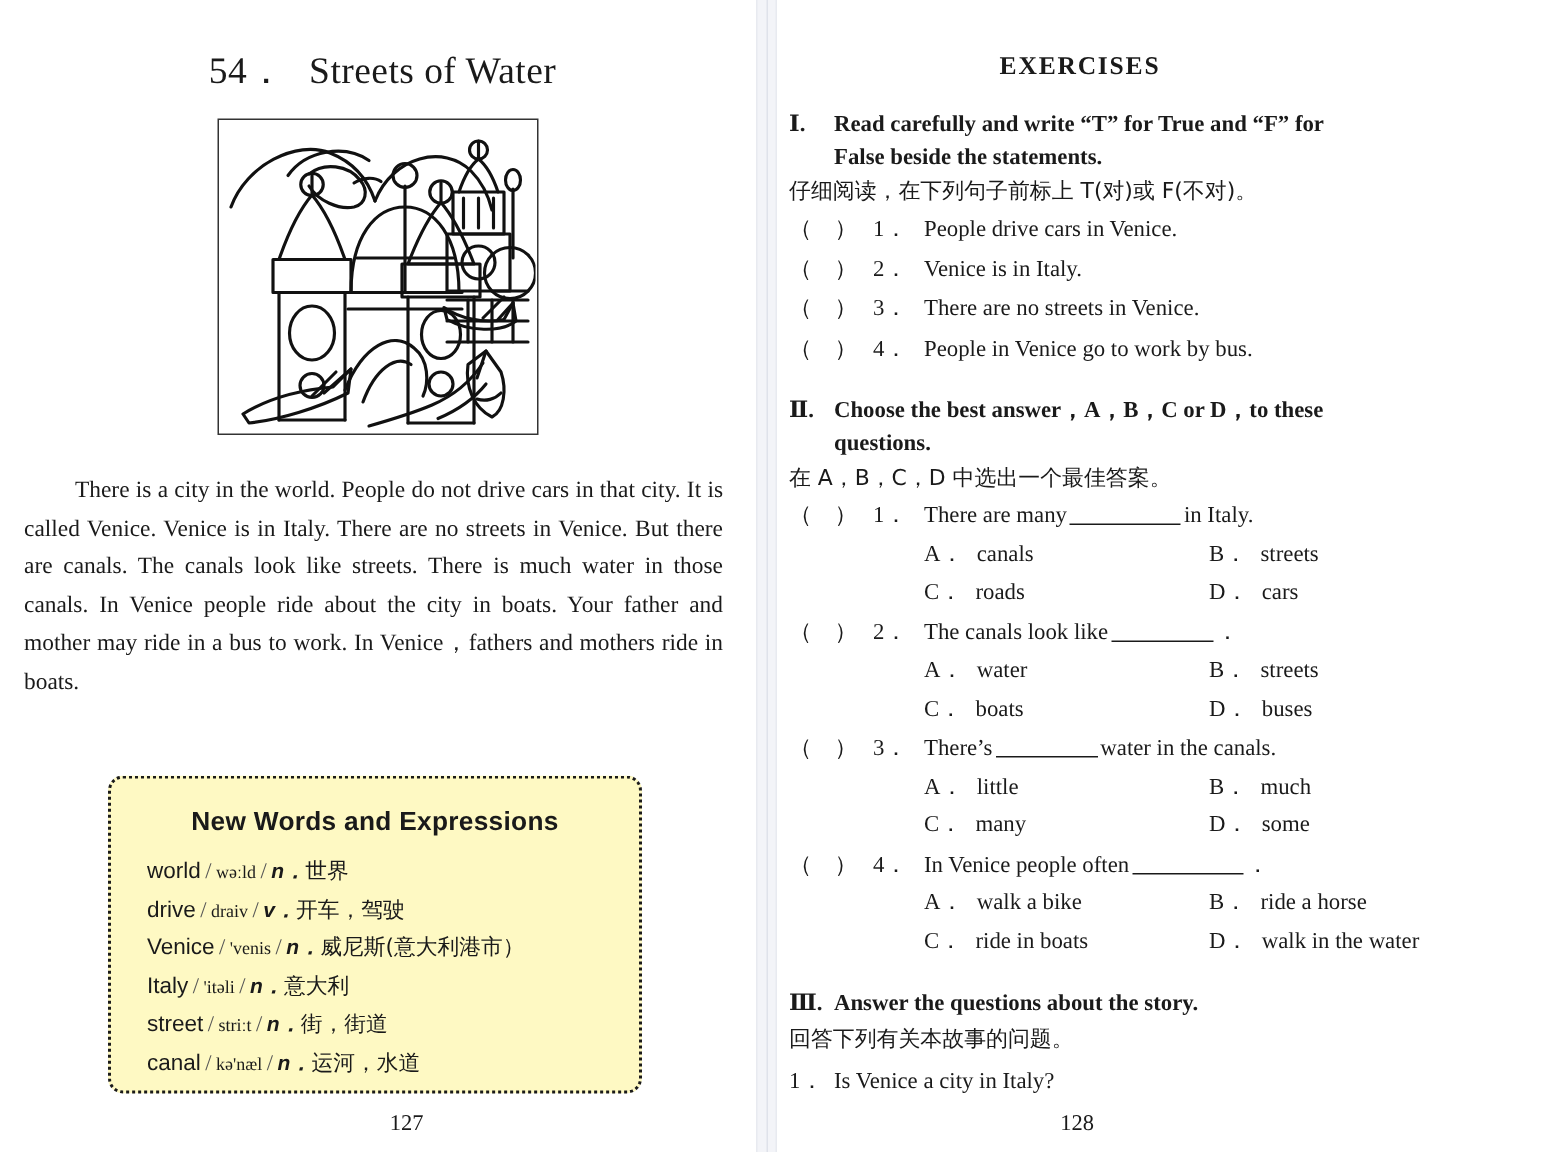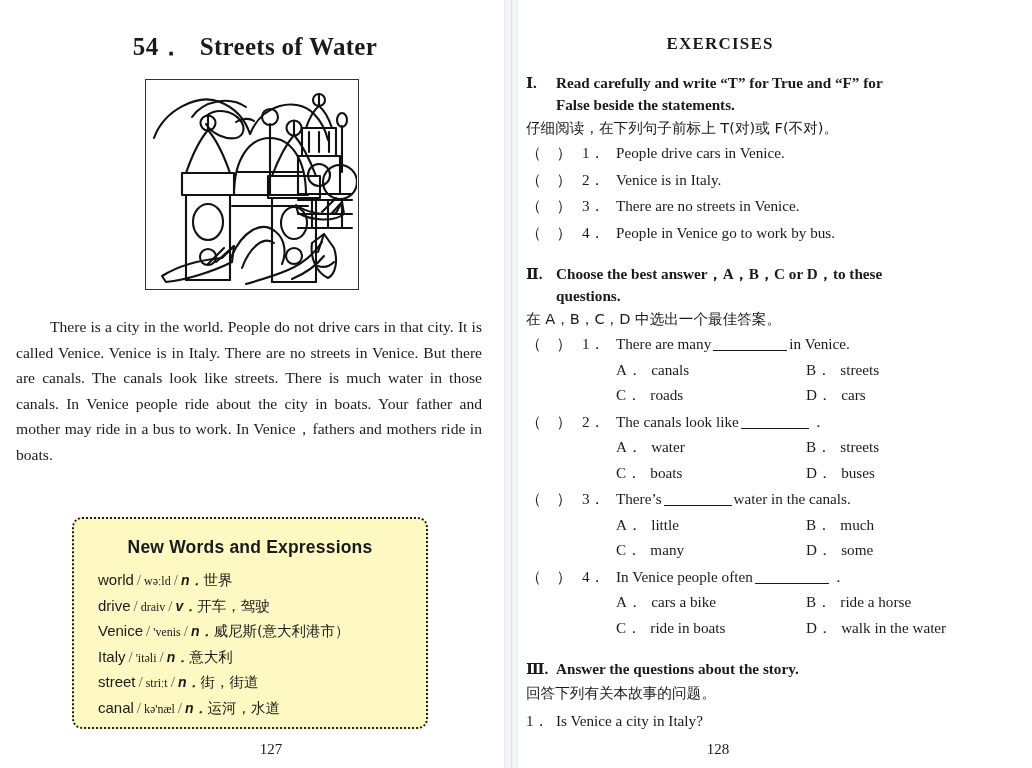--- a/index.html
+++ b/index.html
@@ -32,21 +32,21 @@
   
   .page-left {
     position: relative;
     width: 504px; height: 768px;
     padding: 0;
   }
   .lesson-title {
     margin-top: 30px;
     text-align: center;
     font-size: 25px;
-    font-weight: bold;
+    font-weight: normal;
     letter-spacing: 0.3px;
     padding-left: 6px;
   }
   .lesson-title .num { margin-right: 16px; }
 
   .illus-wrap {
     display: flex; justify-content: center;
     margin-top: 16px;
   }
   .illus-frame {
@@ -367,21 +367,21 @@
       <div class="sec-head">
         <span class="sec-num">Ⅱ.</span>
         <span class="sec-text">Choose the best answer，A，B，C or D，to these questions.</span>
       </div>
       <div class="sec-cn">在 A，B，C，D 中选出一个最佳答案。</div>
 
       <div class="q-block">
         <div class="q-row">
           <span class="q-paren">（    ）</span>
           <span class="q-idx">1．</span>
-          <span class="q-text"><span>There are many</span><span class="blank"></span><span>in Venice.</span></span>
+          <span class="q-text"><span>There are many</span><span class="blank"></span><span>in Italy.</span></span>
         </div>
         <div class="opt-row">
           <span class="opt"><span class="lab">A．</span><span>canals</span></span>
           <span class="opt"><span class="lab">B．</span><span>streets</span></span>
         </div>
         <div class="opt-row">
           <span class="opt"><span class="lab">C．</span><span>roads</span></span>
           <span class="opt"><span class="lab">D．</span><span>cars</span></span>
         </div>
       </div>
@@ -418,21 +418,21 @@
         </div>
       </div>
 
       <div class="q-block">
         <div class="q-row">
           <span class="q-paren">（    ）</span>
           <span class="q-idx">4．</span>
           <span class="q-text"><span>In Venice people often</span><span class="blank"></span><span>．</span></span>
         </div>
         <div class="opt-row">
-          <span class="opt"><span class="lab">A．</span><span>cars a bike</span></span>
+          <span class="opt"><span class="lab">A．</span><span>walk a bike</span></span>
           <span class="opt"><span class="lab">B．</span><span>ride a horse</span></span>
         </div>
         <div class="opt-row">
           <span class="opt"><span class="lab">C．</span><span>ride in boats</span></span>
           <span class="opt"><span class="lab">D．</span><span>walk in the water</span></span>
         </div>
       </div>
     </div>
 
     <div class="section">

